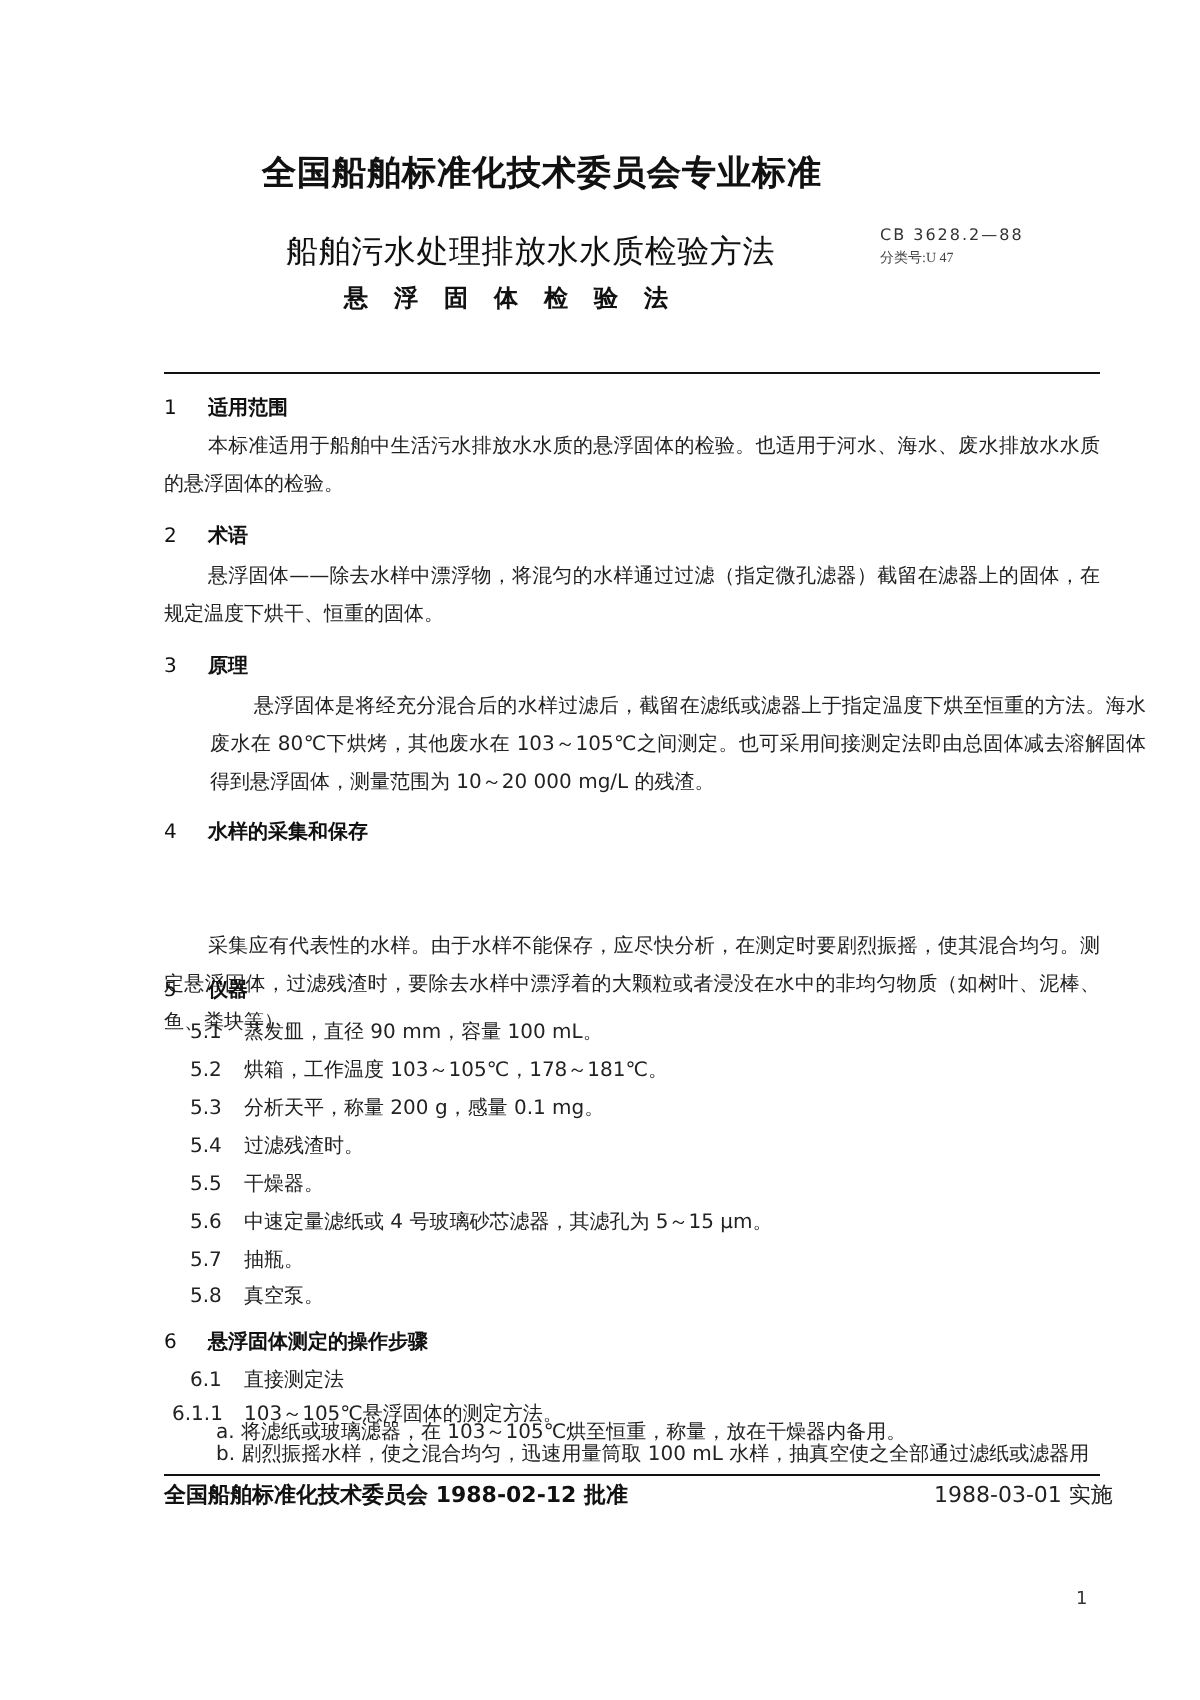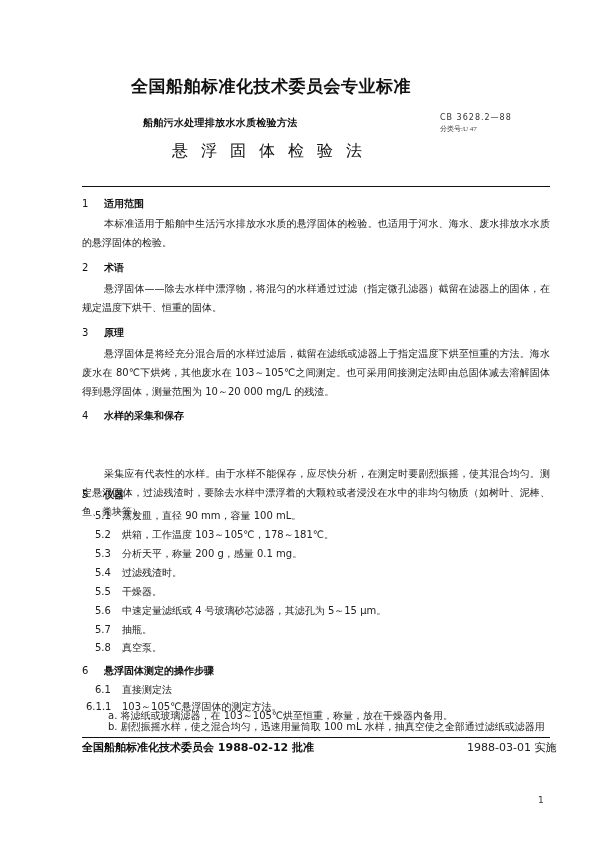--- a/index.html
+++ b/index.html
@@ -1,21 +1,21 @@
 <!DOCTYPE html>
 <html><head>
 <meta charset="utf-8">
 <style>
   html, body { margin:0; padding:0; background:#ffffff; }
   body { width:600px; height:850px; position:relative; overflow:hidden;
          font-family:"DejaVu Sans","Liberation Sans",sans-serif; color:#111; }
   .abs { position:absolute; white-space:nowrap; }
   .committee { left:131px; top:75px; font-size:17px; font-weight:bold; letter-spacing:0.5px; }
-  .title { left:143px; top:116px; font-size:10px; font-weight:bold; letter-spacing:0.3px; }
-  .subtitle { left:172px; top:141px; font-size:16px; font-weight:normal; letter-spacing:13px; }
+  .title { left:143px; top:116px; font-size:16px; font-weight:normal; letter-spacing:0.3px; }
+  .subtitle { left:172px; top:141px; font-size:12px; font-weight:bold; letter-spacing:13px; }
   .code1 { left:440px; top:113px; font-size:8px; color:#333; letter-spacing:1px; }
   .code2 { left:440px; top:124px; font-size:7px; color:#444;font-family:Liberation Serif, serif; }
   .rule { position:absolute; height:1px; background:#111; }
   .h { left:82px; font-size:10px; font-weight:bold; }
   .h .num { display:inline-block; width:22px; font-weight:normal; }
   .p { left:82px; width:468px; font-size:10px; line-height:19px; white-space:normal;
        text-indent:22px; color:#222; text-align:justify; }
   .item { left:95px; font-size:10px; color:#222; }
   .item .num { display:inline-block; width:27px; }
   .sub { left:108px; font-size:10px; color:#222; }
@@ -42,21 +42,21 @@
   <div class="abs p" style="top:214px;">本标准适用于船舶中生活污水排放水水质的悬浮固体的检验。也适用于河水、海水、废水排放水水质的悬浮固体的检验。</div>
 
   <div class="abs h" style="top:261px;">
     <span class="num">2</span><span>术语</span>
   </div>
   <div class="abs p" style="top:279px;">悬浮固体——除去水样中漂浮物，将混匀的水样通过过滤（指定微孔滤器）截留在滤器上的固体，在规定温度下烘干、恒重的固体。</div>
 
   <div class="abs h" style="top:326px;">
     <span class="num">3</span><span>原理</span>
   </div>
-  <div class="abs p" style="top:344px;">悬浮固体是将经充分混合后的水样过滤后，截留在滤纸或滤器上于指定温度下烘至恒重的方法。海水废水在 80℃下烘烤，其他废水在 103～105℃之间测定。也可采用间接测定法即由总固体减去溶解固体得到悬浮固体，测量范围为 10～20 000 mg/L 的残渣。</div>
+  <div class="abs p" style="top:344px;margin-left:23px;">悬浮固体是将经充分混合后的水样过滤后，截留在滤纸或滤器上于指定温度下烘至恒重的方法。海水废水在 80℃下烘烤，其他废水在 103～105℃之间测定。也可采用间接测定法即由总固体减去溶解固体得到悬浮固体，测量范围为 10～20 000 mg/L 的残渣。</div>
 
   <div class="abs h" style="top:409px;">
     <span class="num">4</span><span>水样的采集和保存</span>
   </div>
   <div class="abs p" style="top:416px;margin-top:48px;">采集应有代表性的水样。由于水样不能保存，应尽快分析，在测定时要剧烈振摇，使其混合均匀。测定悬浮固体，过滤残渣时，要除去水样中漂浮着的大颗粒或者浸没在水中的非均匀物质（如树叶、泥棒、鱼、粪块等）。</div>
 
   <div class="abs h" style="top:488px;">
     <span class="num">5</span><span>仪器</span>
   </div>
   <div class="abs item" style="top:509px;"><span class="num">5.1</span><span>蒸发皿，直径 90 mm，容量 100 mL。</span></div>

